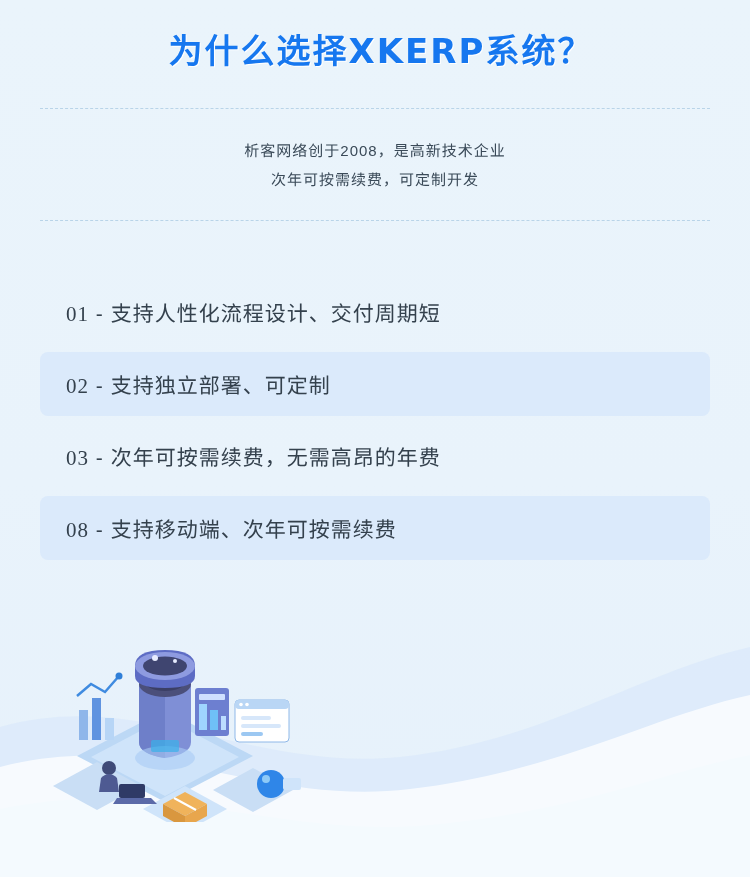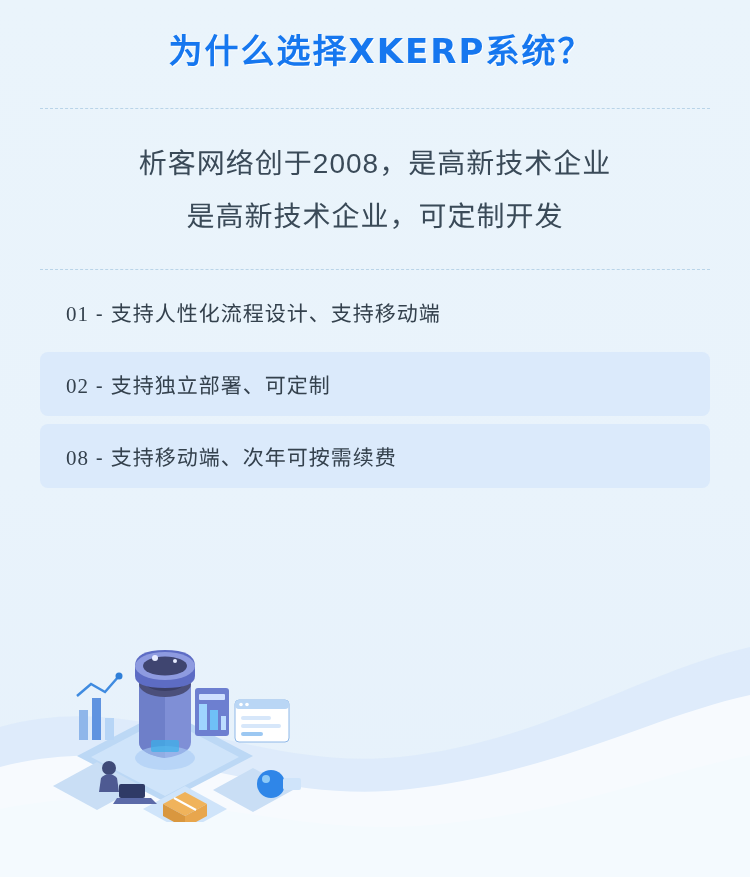--- a/index.html
+++ b/index.html
@@ -35,21 +35,21 @@
   
   .intro {
     position:absolute;
     top:108px; left:40px; right:40px;
     border-top:1px dashed #b9d4e8;
     border-bottom:1px dashed #b9d4e8;
     padding:28px 0 26px 0;
     text-align:center;
   }
   .intro p {
-    font-size:28px;
+    font-size:15px;
     color:#3a4a58;
     line-height:1.9;
     letter-spacing:1px;
   }
 
   
   .list {
     position:absolute;
     top:280px; left:40px; right:40px;
   }
@@ -79,41 +79,48 @@
 <body>
 
 <div id="page">
 
   <div class="title-wrap">
     <span class="title">为什么选择XKERP系统？</span>
   </div>
 
   <div class="intro">
     <p>析客网络创于2008，是高新技术企业</p>
-    <p>是高新技术企业，可定制开发</p>
+    <p>次年可按需续费，可定制开发</p>
   </div>
 
   <div class="list">
 
     <div class="row">
       <span class="txt">
         <span class="num">01</span>
         <span>-</span>
-        <span>支持人性化流程设计、支持移动端</span>
+        <span>支持人性化流程设计、交付周期短</span>
       </span>
     </div>
 
     <div class="row alt">
       <span class="txt">
         <span class="num">02</span>
         <span>-</span>
         <span>支持独立部署、可定制</span>
       </span>
     </div>
 
+    <div class="row">
+      <span class="txt">
+        <span class="num">03</span>
+        <span>-</span>
+        <span>次年可按需续费，无需高昂的年费</span>
+      </span>
+    </div>
 
     <div class="row alt">
       <span class="txt">
         <span class="num">08</span>
         <span>-</span>
         <span>支持移动端、次年可按需续费</span>
       </span>
     </div>
 
   </div>

